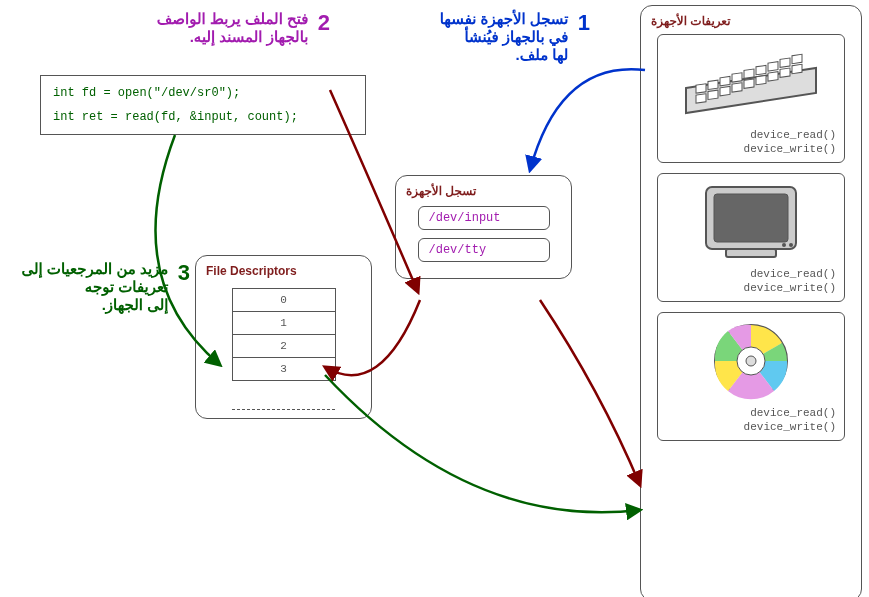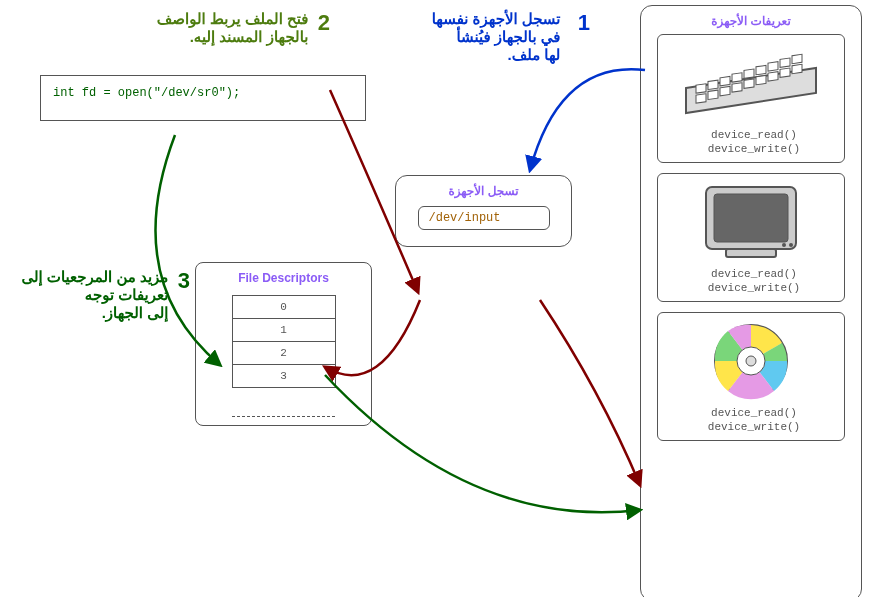--- a/index.html
+++ b/index.html
@@ -13,27 +13,27 @@
   }
   .abs{position:absolute;}
   .panel{
     border:1px solid #555;
     border-radius:12px;
     background:#fff;
     padding:8px 10px;
   }
   .title{
     font-weight:bold;
-    text-align:center;
-    color:#8b5cf6;
+    text-align:left;
+    color:#7f1d1d;
   }
   .label-big{font-weight:bold;font-size:15px;}
   .num{font-weight:bold;font-size:22px;}
   .blue{color:#0033cc;}
-  .darkred{color:#4d7c0f;}
+  .darkred{color:#a21caf;}
   .green{color:#006000;}
   .codebox{
     border:1px solid #555;
     background:#fff;
     padding:10px 12px;
     font-family:"Courier New",monospace;
     font-size:12px;
     color:#006000;
   }
   
@@ -41,36 +41,36 @@
     border:1px solid #555;
     border-radius:6px;
     width:170px;
     padding:8px 8px 6px 8px;
     text-align:center;
   }
   .dev-card .fn{
     font-family:"Courier New",monospace;
     font-size:11px;
     color:#555;
-    text-align:center;
+    text-align:right;
     margin:2px 0 1px 6px;
   }
   .dev-ico{
     height:80px;
     display:flex;align-items:center;justify-content:center;
     margin-bottom:6px;
   }
   
   .dev-item{
     border:1px solid #555;
     border-radius:6px;
     padding:4px 10px;
     font-family:"Courier New",monospace;
     font-size:12px;
-    color:#a16207;
+    color:#a21caf;
     margin:8px auto;
     width:110px;
     text-align:left;
     background:#fff;
   }
   
   .fd-table{
     border-collapse:collapse;
     margin:10px auto 0 auto;
   }
@@ -87,55 +87,57 @@
   svg.overlay{
     position:absolute;left:0;top:0;width:869px;height:597px;
     pointer-events:none;
   }
 </style>
 </head>
 <body>
 
 <div class="abs" style="left:370px;top:10px;width:220px;text-align:right;direction:rtl;">
   <span class="num blue">1</span>
-  <span class="label-big blue" style="display:inline-block;vertical-align:top;margin-right:14px;">
+  <span class="label-big blue" style="display:inline-block;vertical-align:top;margin-right:6px;">
     <span>تسجل الأجهزة نفسها</span><br>
     <span>في بالجهاز فيُنشأ</span><br>
     <span>لها ملف.</span>
   </span>
 </div>
 
 <div class="abs" style="left:100px;top:10px;width:230px;text-align:right;direction:rtl;">
   <span class="num darkred">2</span>
   <span class="label-big darkred" style="display:inline-block;vertical-align:top;margin-right:6px;">
     <span>فتح الملف يربط الواصف</span><br>
     <span>بالجهاز المسند إليه.</span>
   </span>
 </div>
 
-<div class="abs" style="left:10px;top:268px;width:180px;text-align:right;direction:rtl;">
+<div class="abs" style="left:10px;top:260px;width:180px;text-align:right;direction:rtl;">
   <span class="num green">3</span>
   <span class="label-big green" style="display:inline-block;vertical-align:top;margin-right:6px;">
     <span>مزيد من المرجعيات إلى</span><br>
     <span>تعريفات توجه</span><br>
     <span>إلى الجهاز.</span>
   </span>
 </div>
 
 <div class="abs codebox" style="left:40px;top:75px;width:300px;">
   <div>int fd = open("/dev/sr0");</div>
   <div style="height:10px;"></div>
+  <div>int ret = read(fd, &amp;input, count);</div>
 </div>
 
 <div class="abs panel" style="left:395px;top:175px;width:155px;">
   <div class="title" style="direction:rtl;">تسجل الأجهزة</div>
   <div class="dev-item">/dev/input</div>
-</div>
-
-<div class="abs panel" style="left:195px;top:262px;width:155px;border-radius:8px;">
+  <div class="dev-item">/dev/tty</div>
+</div>
+
+<div class="abs panel" style="left:195px;top:255px;width:155px;">
   <div class="title">File Descriptors</div>
   <table class="fd-table">
     <tbody>
         <tr>
           <td>0</td>
         </tr>
     <tr>
           <td>1</td>
         </tr>
     <tr>

